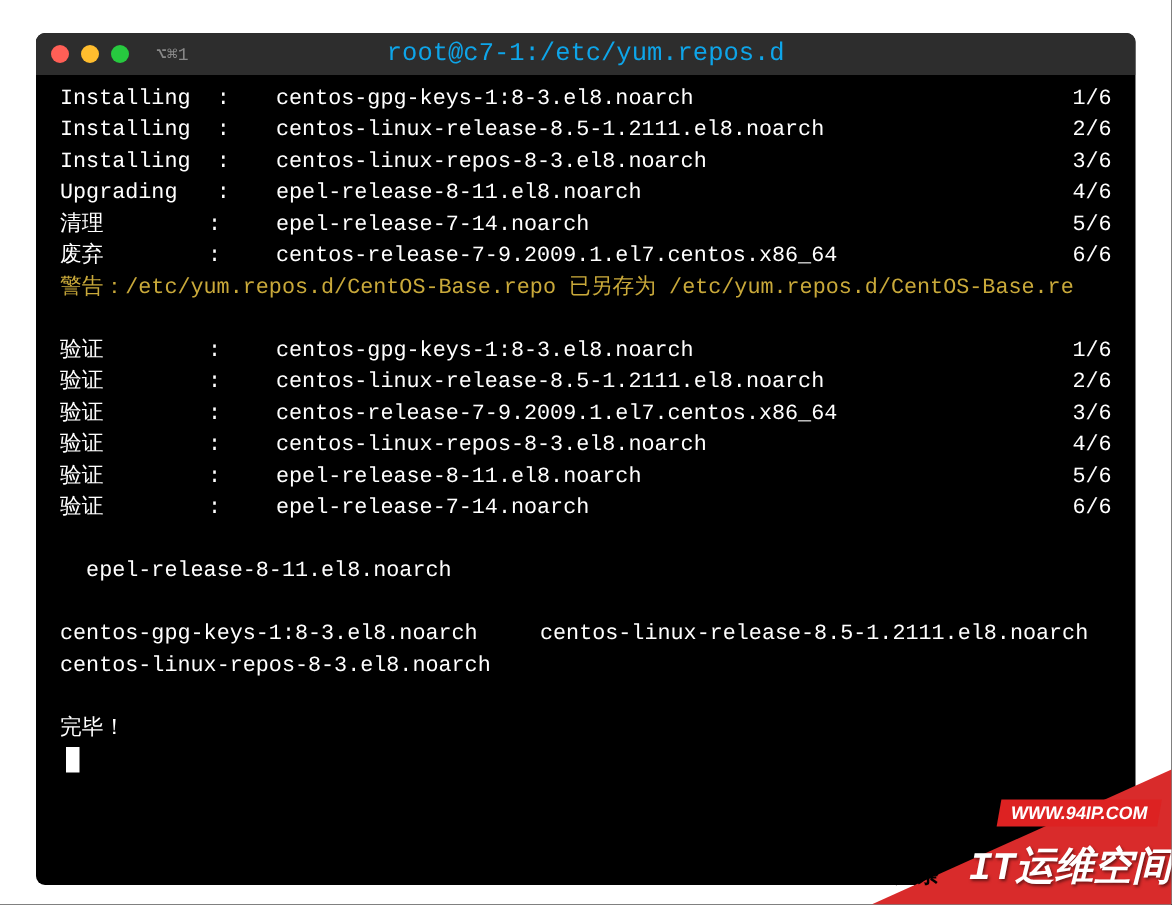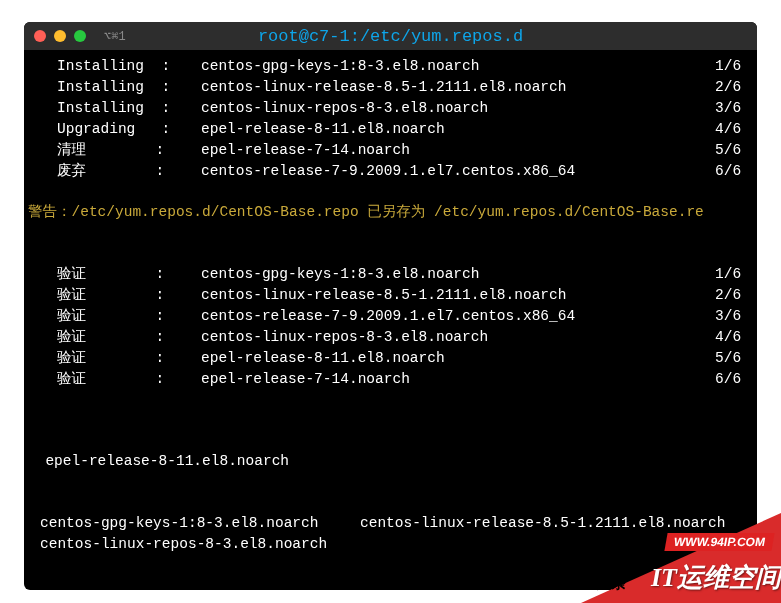--- a/index.html
+++ b/index.html
@@ -68,34 +68,32 @@
       display: flex;
       white-space: pre;
     }
     .line-pad {
       width: 16px;
       flex-shrink: 0;
     }
     .line-action {
       width: 144px;
       flex-shrink: 0;
-      margin-left: 17px;
     }
     .line-pkg {
       flex: 1;
     }
     .line-count {
       width: 42px;
       padding-right: 4px;
       flex-shrink: 0;
     }
     .plain-line {
       white-space: pre;
-      padding-left: 4px;
-      margin-top: 20px;
+      padding-left: 16px;
     }
     .yellow { color: #c9a93a; }
     .installed-line {
       display: flex;
       padding-left: 16px;
       white-space: pre;
     }
     .cursor {
       display: inline-block;
       width: 9px;
@@ -124,21 +122,21 @@
       font-weight: bold;
       transform: skewX(-10deg);
     }
     .wm-text {
       position: absolute;
       right: 0;
       bottom: 8px;
       color: #fff;
       font-size: 26px;
       font-weight: bold;
-      font-family: Liberation Serif, serif;
+      font-family: Liberation Mono, monospace;
       font-style: italic;
       text-shadow: 1px 1px 2px rgba(0,0,0,0.5);
     }
     .wm-red-tri {
       position: absolute;
       right: 0;
       bottom: 0;
       width: 0;
       height: 0;
       border-style: solid;

